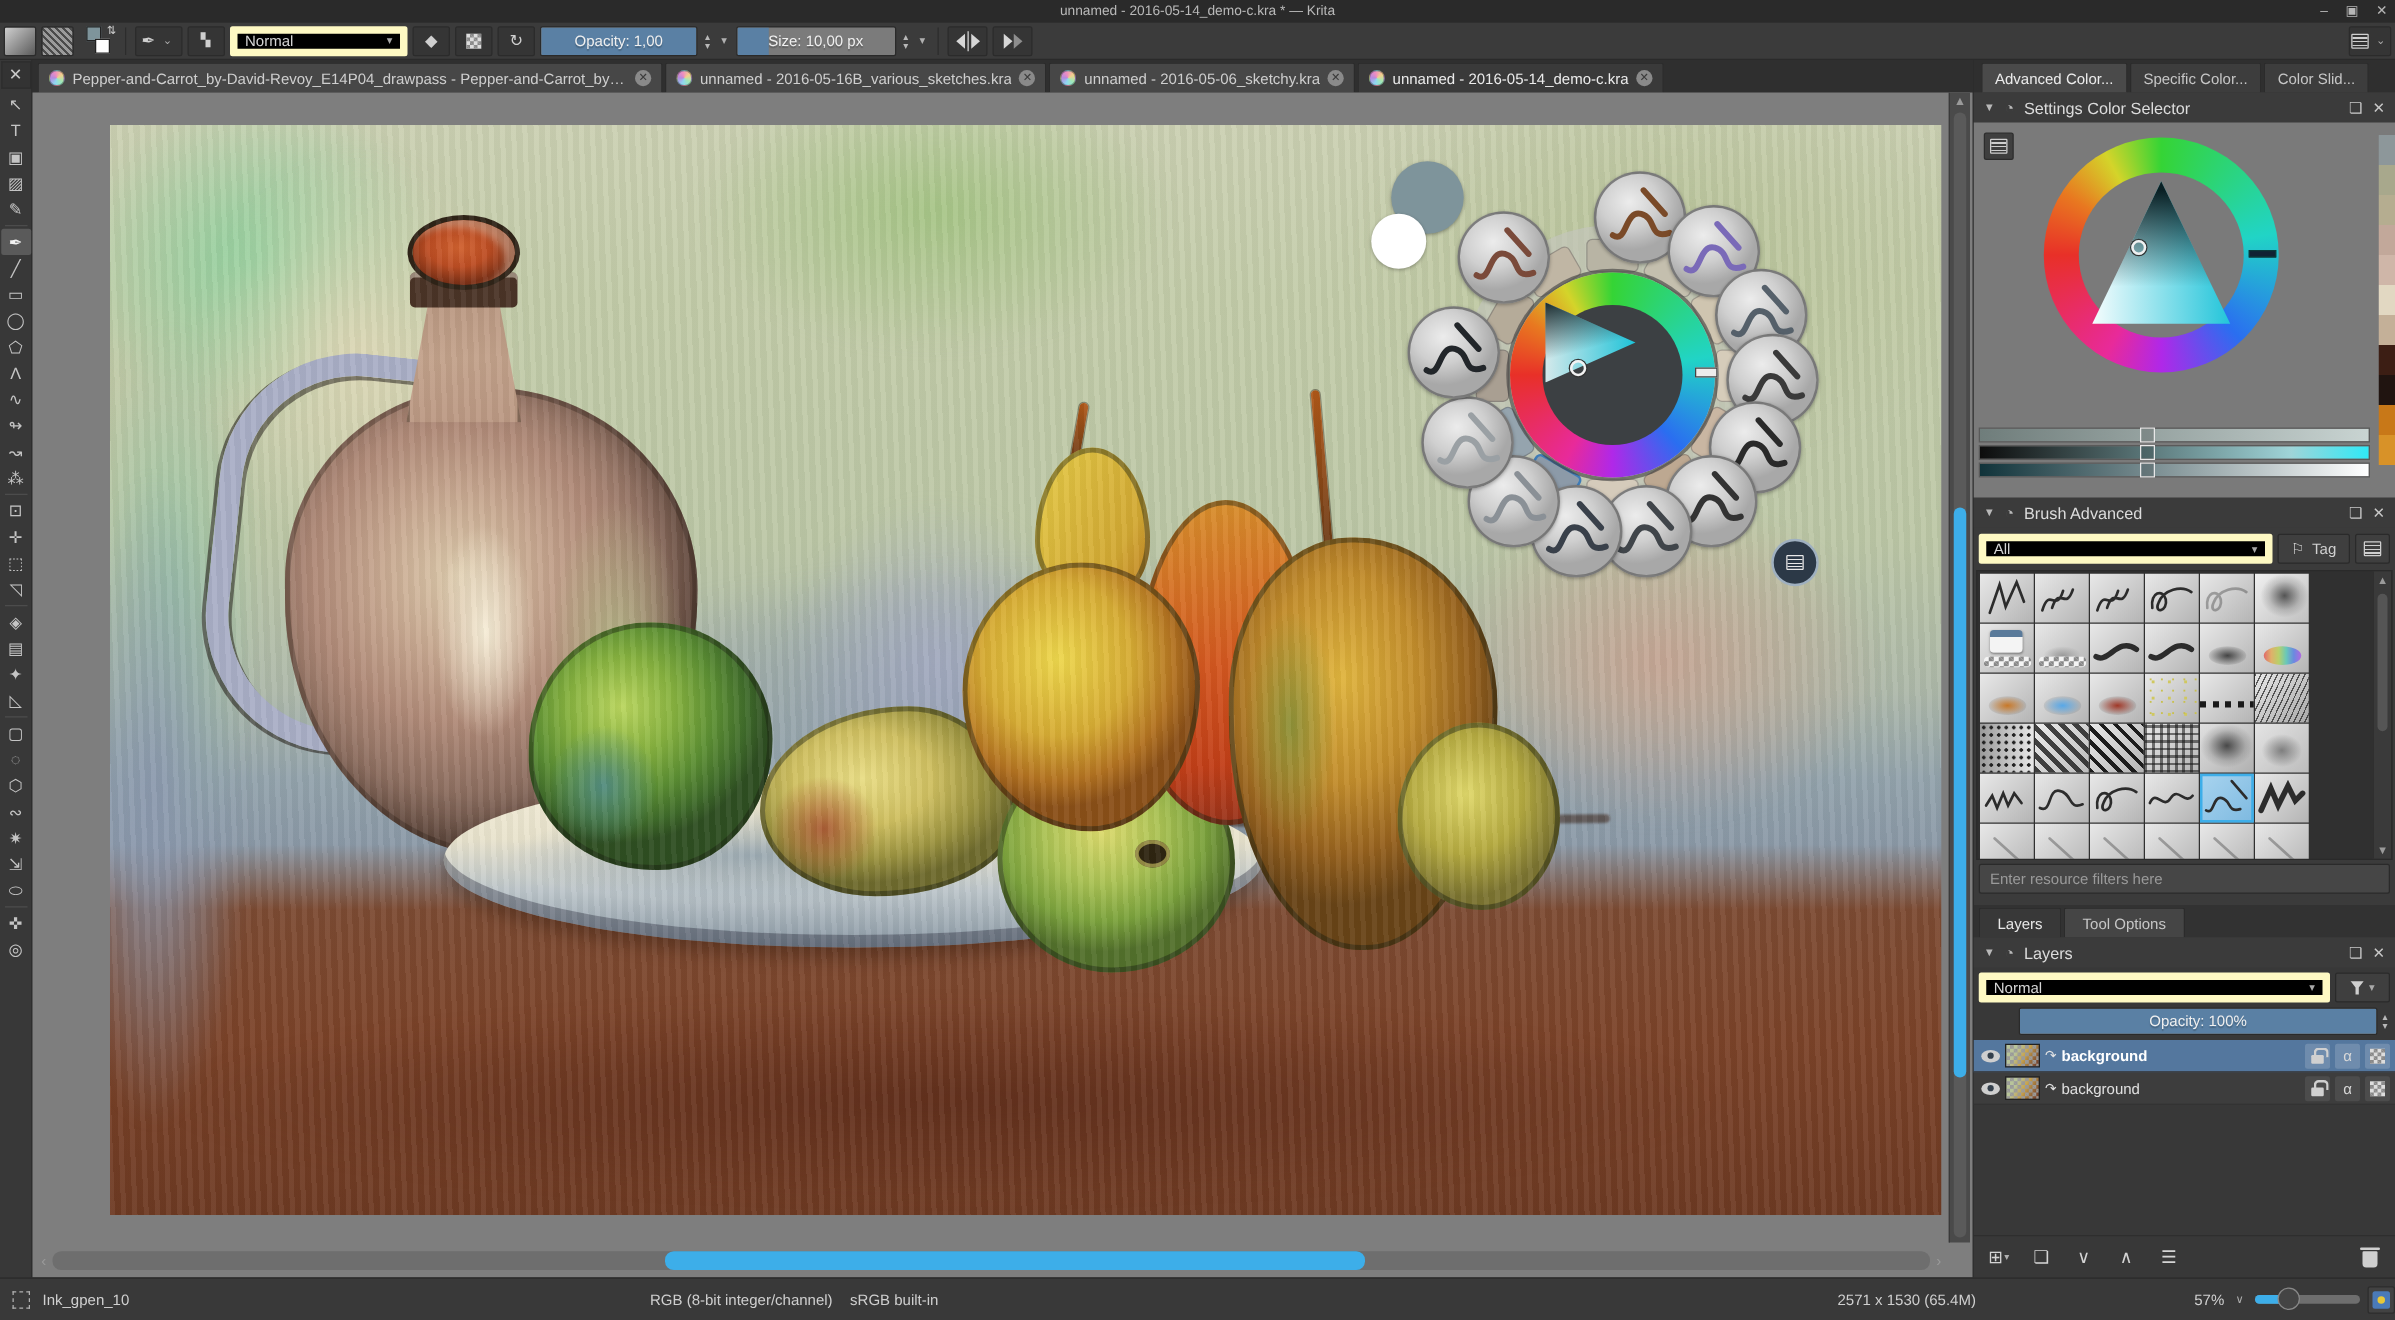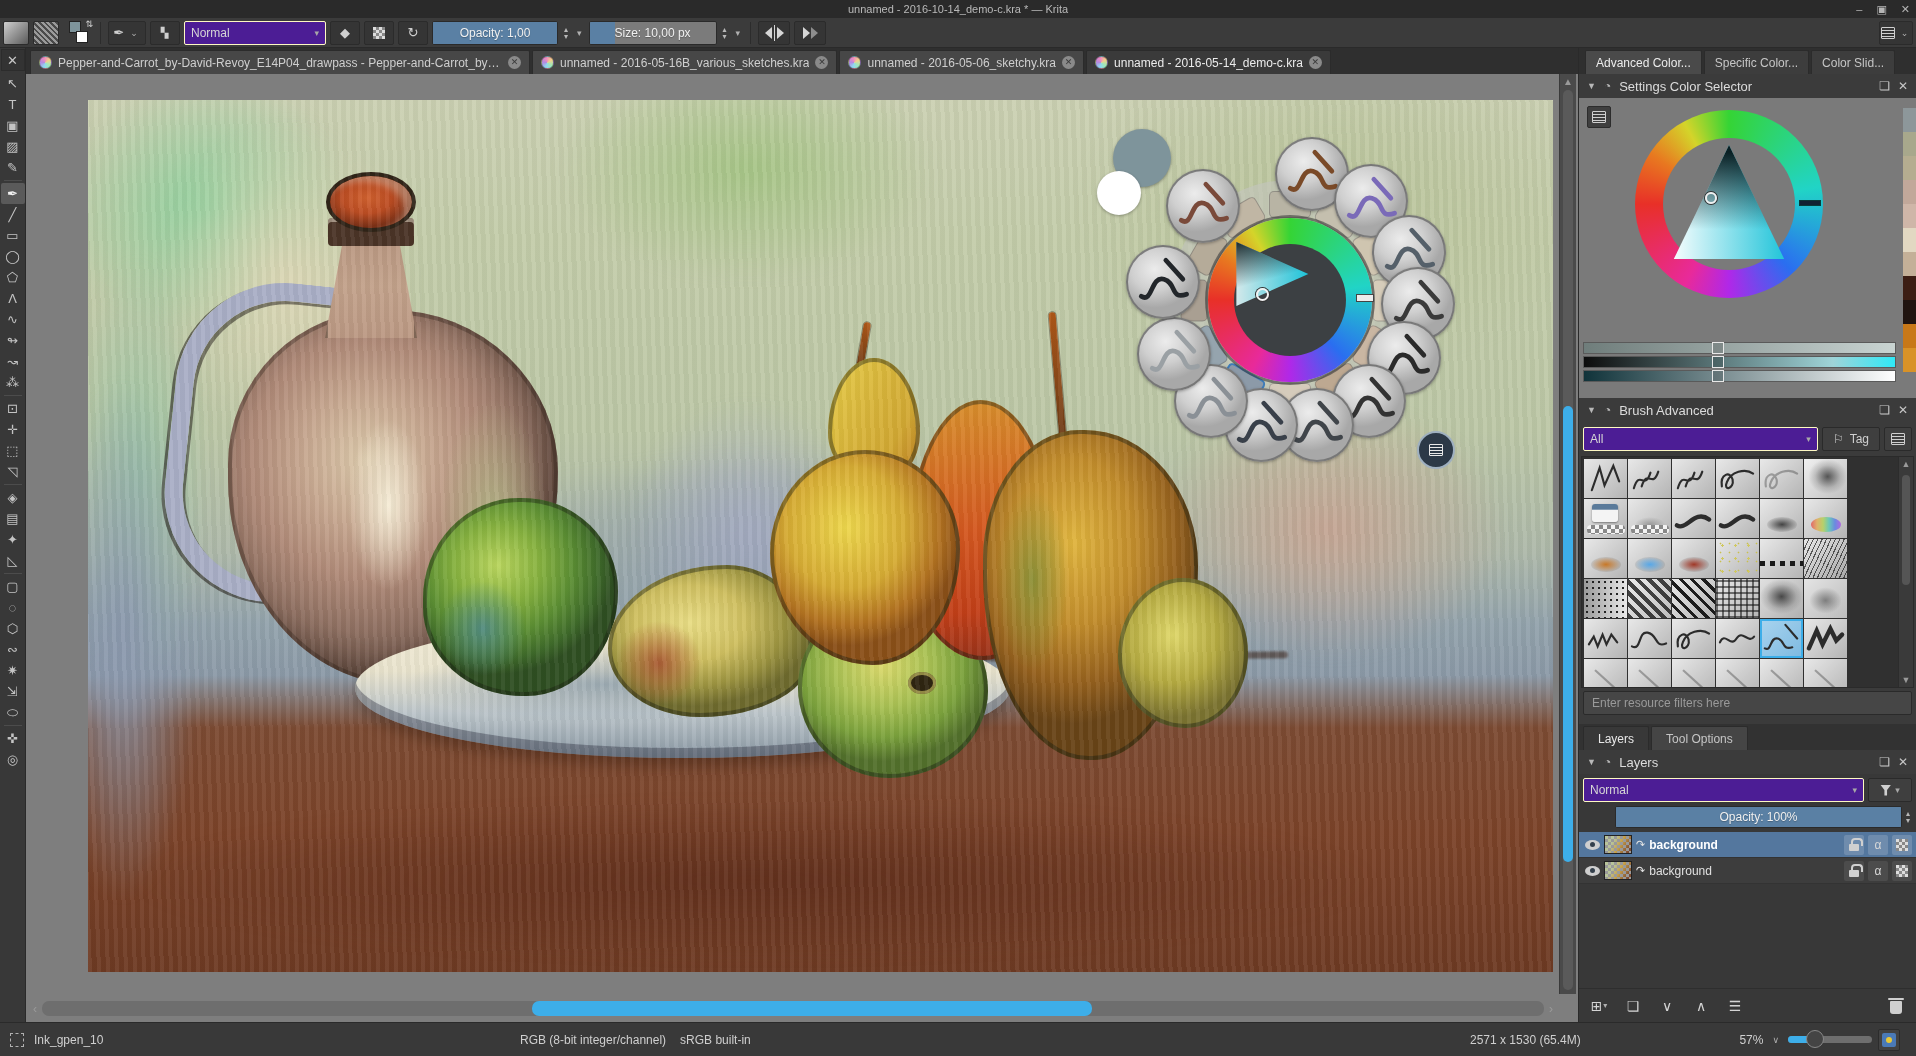--- a/index.html
+++ b/index.html
@@ -24,21 +24,21 @@
           display:flex; align-items:center; justify-content:center; color:#cfcfcf; font-size:13px; }
   .swatch-gradient { width:26px; background:linear-gradient(135deg,#cfcfcf,#5a5a5a); }
   .swatch-pattern  { width:26px; background:
       repeating-linear-gradient(45deg,#9a9a9a 0 2px,#4a4a4a 2px 4px),
       repeating-linear-gradient(-45deg,rgba(255,255,255,.25) 0 1px,transparent 1px 3px); }
   .fgbg { position:relative; width:24px; height:24px; margin-left:6px; }
   .fgbg .fg { position:absolute; left:0; top:0; width:12px; height:12px; background:#7e949b; border:1px solid #222; }
   .fgbg .bg { position:absolute; left:7px; top:10px; width:12px; height:12px; background:#ffffff; border:1px solid #222; }
   .fgbg .swap { position:absolute; right:0; top:-2px; font-size:9px; color:#cfcfcf; }
   .tsep { width:1px; height:22px; background:#2c2c2c; margin:0 3px; }
-  .combo { height:24px; background:#4c1d95; border:1px solid #fef9c3; border-radius:2px; display:flex; align-items:center;
+  .combo { height:24px; background:#000000; border:6px solid #fef9c3; border-radius:2px; display:flex; align-items:center;
            padding:0 6px; gap:6px; color:#d6d6d6; }
   .combo .cv { flex:1; }
   .combo .caret { font-size:9px; color:#a8a8a8; }
   .blend-combo { width:142px; }
   .kslider { position:relative; height:24px; border:1px solid #2a2a2a; border-radius:2px; background:#7b7b7b; overflow:hidden;
              display:flex; align-items:center; justify-content:center; color:#f0f0f0; font-size:12px; }
   .kslider .fill { position:absolute; left:0; top:0; bottom:0; background:#5a80a4; }
   .kslider .lab { position:relative; z-index:1; text-shadow:0 1px 1px rgba(0,0,0,.25); }
   .spinpair { display:flex; flex-direction:column; justify-content:center; line-height:7px; font-size:8px; color:#b8b8b8; padding:0 2px; }
   .dropcaret { font-size:9px; color:#b0b0b0; padding:0 3px; }
@@ -292,35 +292,35 @@
   .icon-trash { width:12px; height:13px; background:#cfcfcf; border-radius:1px 1px 3px 3px; position:relative; margin-top:3px; }
   .icon-trash::before { content:""; position:absolute; top:-3px; left:-2px; right:-2px; height:2px; background:#cfcfcf; border-radius:1px; }
   .ly-bottom .push { flex:1; }
 
   
   .statusbar { height:34px; background:#393939; border-top:1px solid #2a2a2a; position:relative; display:flex; align-items:center; flex:0 0 auto; }
   .sb-left { display:flex; align-items:center; gap:10px; padding-left:10px; }
   .sb-selicon { width:14px; height:14px; border:1px dashed #b0b0b0; }
   .sb-center { position:absolute; left:520px; display:flex; gap:14px; color:#cfcfcf; }
   .sb-docsize { position:absolute; left:1470px; color:#cfcfcf; }
-  .sb-right { position:absolute; right:16px; display:flex; align-items:center; gap:6px; }
+  .sb-right { position:absolute; right:0; display:flex; align-items:center; gap:6px; }
   .sb-zoom-track { position:relative; width:84px; height:7px; background:#6e6e6e; border-radius:4px; }
   .sb-zoom-fill { position:absolute; left:0; top:0; bottom:0; width:26px; background:#3daee9; border-radius:4px; }
   .sb-zoom-handle { position:absolute; left:18px; top:-6px; width:18px; height:18px; border-radius:50%; background:#444; border:1px solid #888; }
   .sb-canvasbtn { width:22px; height:22px; background:#424242; border:1px solid #2c2c2c; border-radius:2px; display:flex; align-items:center; justify-content:center; }
   .sb-canvasbtn .ic { width:14px; height:14px; border-radius:2px; background:#4a7ab8; position:relative; }
   .sb-canvasbtn .ic::after { content:""; position:absolute; left:4px; top:4px; width:6px; height:6px; border-radius:50%; background:#e8c838; }
 </style>
 </head>
 <body>
 
 <div id="app">
 
   <div class="titlebar">
-    <span class="title">unnamed - 2016-10-14_demo-c.kra * — Krita</span>
+    <span class="title">unnamed - 2016-05-14_demo-c.kra * — Krita</span>
     <div class="win-controls">
       <span>–</span>
       <span>▣</span>
       <span>✕</span>
     </div>
   </div>
 
 
   <div class="toolbar">
     <div class="tbtn swatch-gradient"></div>

